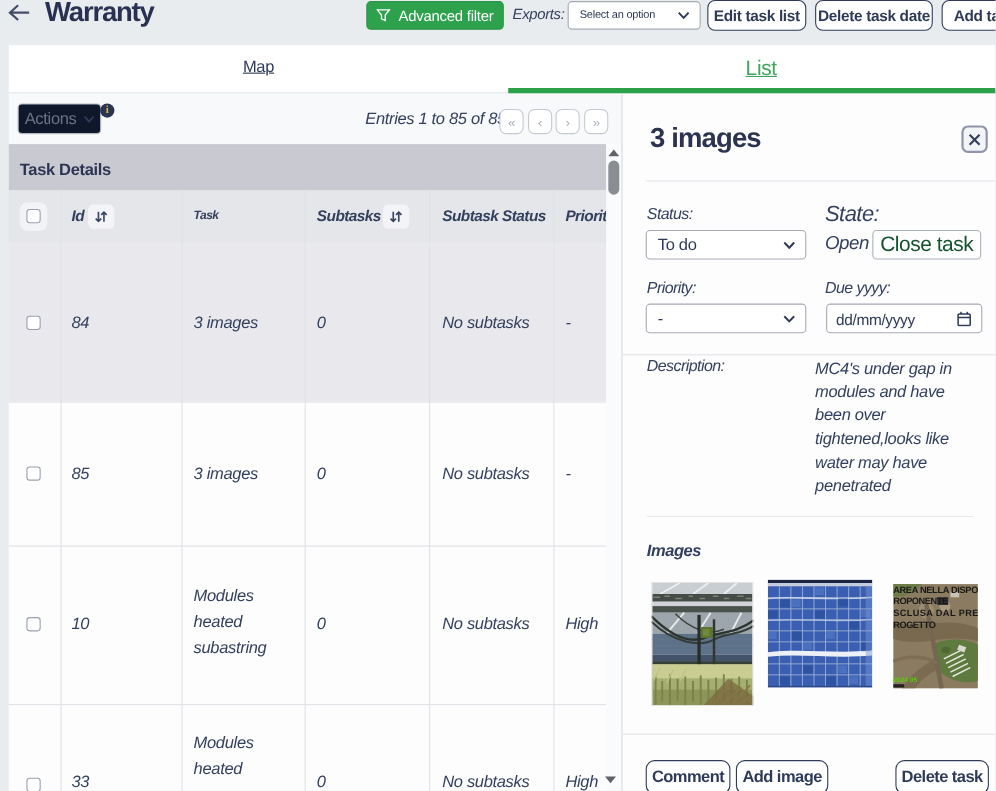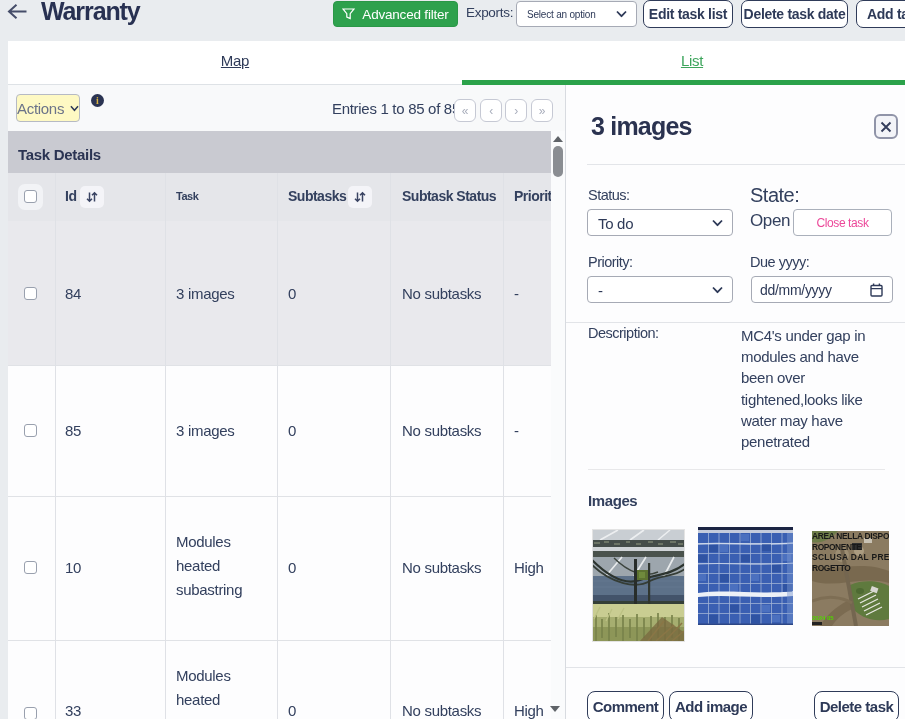--- a/index.html
+++ b/index.html
@@ -1,22 +1,22 @@
 <!DOCTYPE html>
 <html><head>
 <meta charset="utf-8">
 <style>
   * { margin:0; padding:0; box-sizing:border-box; }
   html,body { width:905px; height:719px; overflow:hidden; }
   body { font-family:"Liberation Sans", sans-serif; background:#e9ecef; position:relative; }
   .abs { position:absolute; }
-  .lbl { position:absolute; font-size:15px; color:#33405e; letter-spacing:-0.3px; line-height:15px; }
+  .lbl { position:absolute; font-size:15px; color:#33405e; letter-spacing:-0.3px; line-height:15px;font-style:italic; }
   .bold { font-weight:bold; }
   .obtn { position:absolute; background:#fff; border:1.5px solid #2f3b59; border-radius:7px; color:#2e3a58; font-size:14px; letter-spacing:-0.3px; display:flex; align-items:center; justify-content:center;font-weight:bold; }
-  .gbtn { position:absolute; background:#fff; border:1px solid #aab0bb; border-radius:4px; color:#ec4899; font-size:12px; letter-spacing:-0.4px; display:flex; align-items:center; justify-content:center; }
+  .gbtn { position:absolute; background:#fff; border:1px solid #aab0bb; border-radius:4px; color:#14532d; font-size:19px; letter-spacing:-0.4px; display:flex; align-items:center; justify-content:center; }
   .sel { position:absolute; background:#fff; border:1px solid #a6aab5; border-radius:4px; }
   .sel .txt { position:absolute; left:10px; top:50%; transform:translateY(-50%); font-size:15px; letter-spacing:-0.3px; color:#2e3a58; }
   .sel svg { position:absolute; right:9px; top:50%; transform:translateY(-50%); }
   .colline { position:absolute; width:1px; background:#dfe1e6; top:173px; bottom:0; }
   .cb { position:absolute; width:13px; height:13px; background:#fff; border:1.5px solid #99a0ae; border-radius:3px; }
 </style>
 </head>
 <body>
 
 <svg class="abs" style="left:7px;top:3px" width="21" height="17" viewBox="0 0 21 17" fill="none" stroke="#454d69" stroke-width="2">
@@ -36,25 +36,25 @@
   <svg width="11" height="7" viewBox="0 0 11 7" fill="none" stroke="#2e3a58" stroke-width="1.8">
       <path d="M1 1 L5.5 5.7 L10 1"></path>
     </svg>
 </div>
 <div class="obtn" style="left:643px;top:0px;width:90px;height:28px">Edit task list</div>
 <div class="obtn" style="left:741px;top:0px;width:107px;height:28px">Delete task date</div>
 <div class="obtn" style="left:856px;top:0px;width:104px;height:28px;justify-content:flex-start;padding-left:10px">Add task</div>
 
 <div class="abs" style="left:8px;top:41px;right:0;height:44px;background:#fff;border-bottom:1px solid #dee2e6"></div>
 <div class="abs" style="left:195px;top:52px;width:80px;text-align:center;font-size:15px;color:#2e3a58;text-decoration:underline;letter-spacing:-0.3px">Map</div>
-<div class="abs" style="left:652px;top:52px;width:80px;text-align:center;font-size:15px;color:#3da55c;text-decoration:underline;letter-spacing:-0.3px">List</div>
+<div class="abs" style="left:652px;top:52px;width:80px;text-align:center;font-size:19px;color:#3da55c;text-decoration:underline;letter-spacing:-0.3px">List</div>
 <div class="abs" style="left:462px;top:80px;right:0;height:5px;background:#2ba24a"></div>
 
 <div class="abs" style="left:8px;top:85px;width:557px;height:46px;background:#f8f9fa"></div>
-<div class="abs" style="left:16px;top:94px;width:64px;height:28px;background:#fef9c3;border:1px solid #b6bac4;border-radius:4px;display:flex;align-items:center;justify-content:center;gap:6px">
+<div class="abs" style="left:16px;top:94px;width:76px;height:28px;background:#0f172a;border:1px solid #b6bac4;border-radius:4px;display:flex;align-items:center;justify-content:center;gap:6px">
   <span style="font-size:15px;color:#6b7389;letter-spacing:-0.3px">Actions</span>
   <svg width="10" height="7" viewBox="0 0 10 7" fill="none" stroke="#2e3a58" stroke-width="1.7">
       <path d="M1 1 L5 5.5 L9 1"></path>
     </svg>
 </div>
 <div class="abs" style="left:91px;top:94px;width:13px;height:13px;border-radius:50%;background:#2b3452;color:#d9b342;font-size:10px;font-weight:bold;text-align:center;line-height:13px;font-family:'Liberation Serif',serif">i</div>
 <div class="lbl" style="left:332px;top:101px">Entries 1 to 85 of 85</div>
 <div class="gbtn" style="left:454px;top:99px;width:22px;height:23px;border-radius:6px;border-color:#c6c9d4;color:#a9aebc;font-size:12px">«</div>
 <div class="gbtn" style="left:480px;top:99px;width:22px;height:23px;border-radius:6px;border-color:#c6c9d4;color:#a9aebc;font-size:12px">‹</div>
 <div class="gbtn" style="left:505px;top:99px;width:22px;height:23px;border-radius:6px;border-color:#c6c9d4;color:#a9aebc;font-size:12px">›</div>

